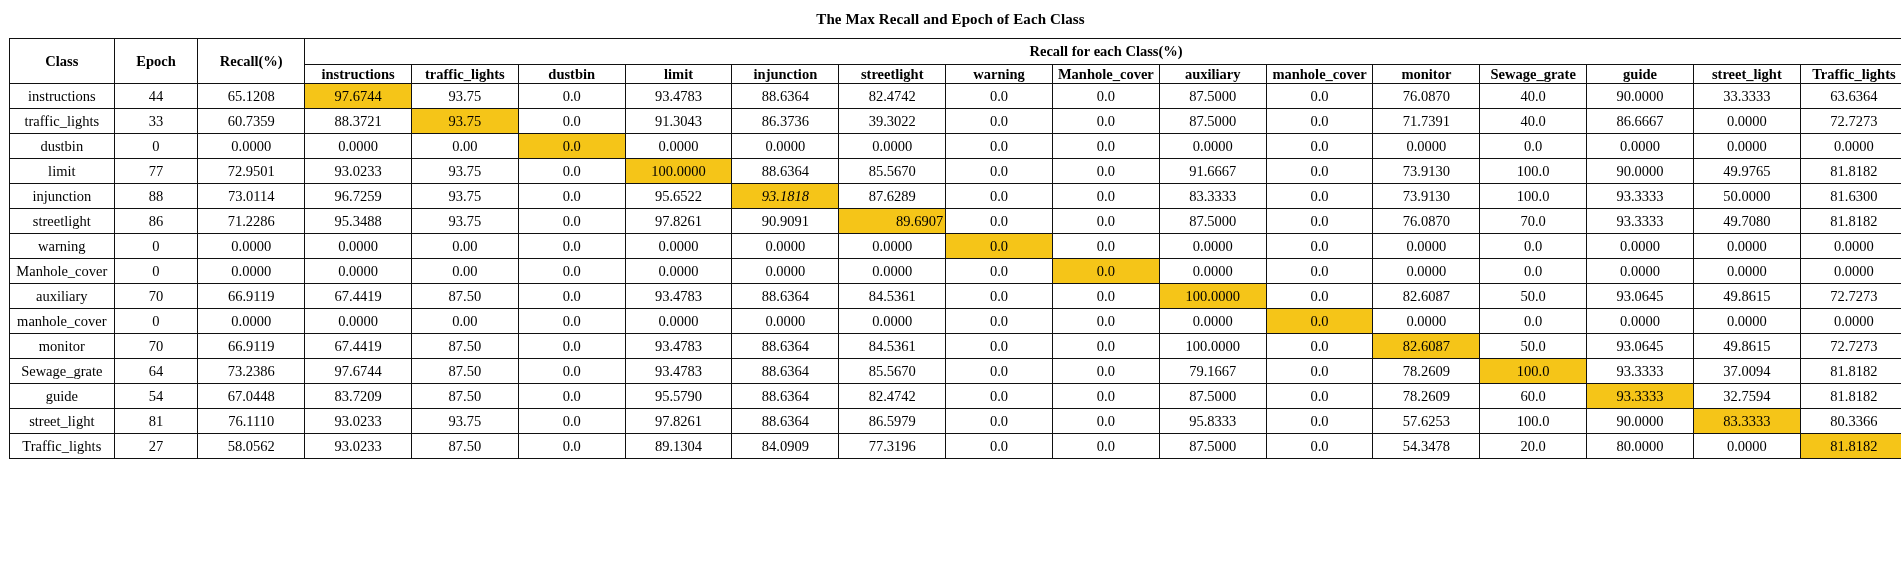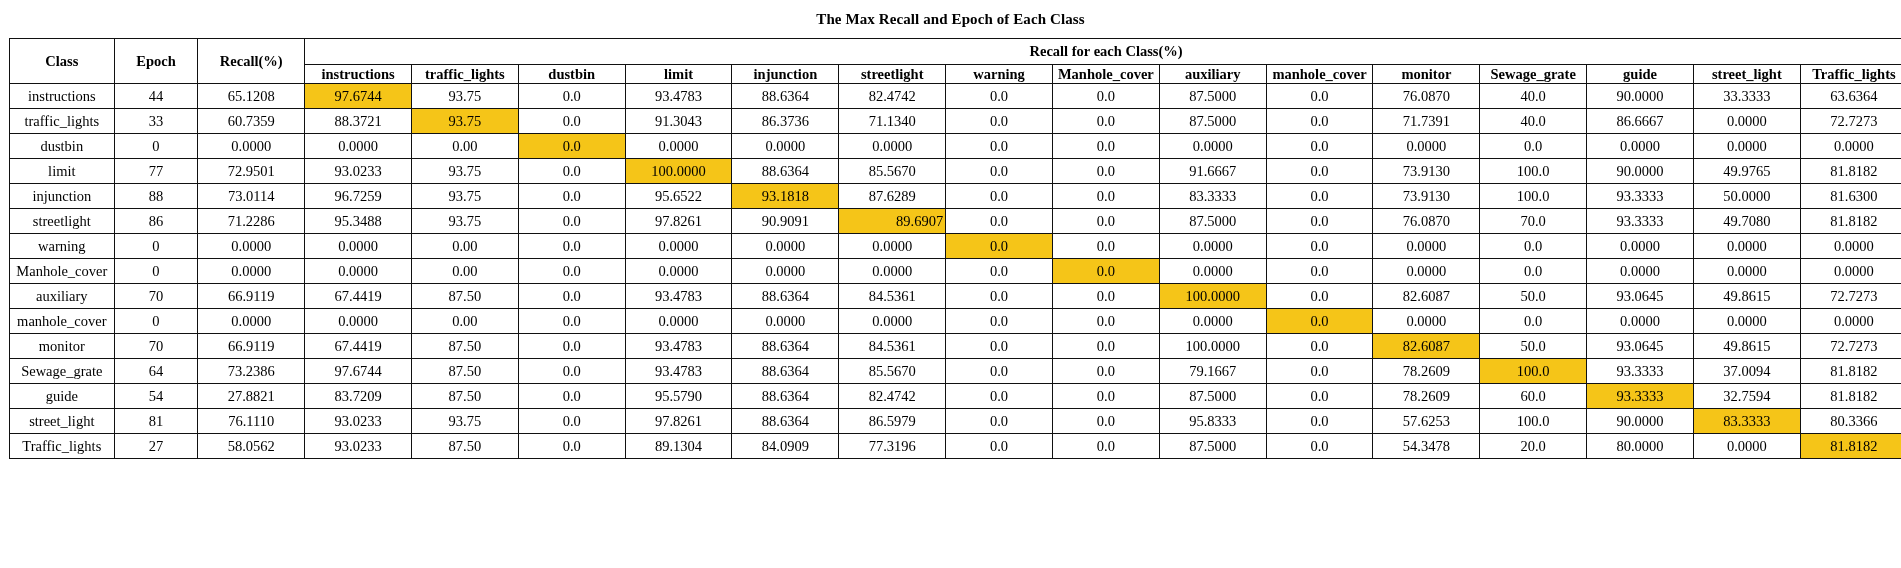--- a/index.html
+++ b/index.html
@@ -148,21 +148,21 @@
         </tr>
         <tr>
           <td class="classname">traffic_lights</td>
           <td>33</td>
           <td>60.7359</td>
           <td>88.3721</td>
           <td class="hl" style="background: rgb(245, 197, 24);">93.75</td>
           <td>0.0</td>
           <td>91.3043</td>
           <td>86.3736</td>
-          <td>71.1340</td>
+          <td>39.3022</td>
           <td>0.0</td>
           <td>0.0</td>
           <td>87.5000</td>
           <td>0.0</td>
           <td>71.7391</td>
           <td>40.0</td>
           <td>86.6667</td>
           <td>0.0000</td>
           <td>72.7273</td>
         </tr>
@@ -207,21 +207,21 @@
           <td>81.8182</td>
         </tr>
         <tr>
           <td class="classname">injunction</td>
           <td>88</td>
           <td>73.0114</td>
           <td>96.7259</td>
           <td>93.75</td>
           <td>0.0</td>
           <td>95.6522</td>
-          <td class="hl" style="background: rgb(245, 197, 24);">93.1818</td>
+          <td class="hl" style="background: rgb(245, 197, 24); font-style: italic;">93.1818</td>
           <td>87.6289</td>
           <td>0.0</td>
           <td>0.0</td>
           <td>83.3333</td>
           <td>0.0</td>
           <td>73.9130</td>
           <td>100.0</td>
           <td>93.3333</td>
           <td>50.0000</td>
           <td>81.6300</td>
@@ -362,21 +362,21 @@
           <td>0.0</td>
           <td>78.2609</td>
           <td class="hl" style="background: rgb(245, 197, 24);">100.0</td>
           <td>93.3333</td>
           <td>37.0094</td>
           <td>81.8182</td>
         </tr>
         <tr>
           <td class="classname">guide</td>
           <td>54</td>
-          <td>27.8821</td>
+          <td>67.0448</td>
           <td>83.7209</td>
           <td>87.50</td>
           <td>0.0</td>
           <td>95.5790</td>
           <td>88.6364</td>
           <td>82.4742</td>
           <td>0.0</td>
           <td>0.0</td>
           <td>87.5000</td>
           <td>0.0</td>

